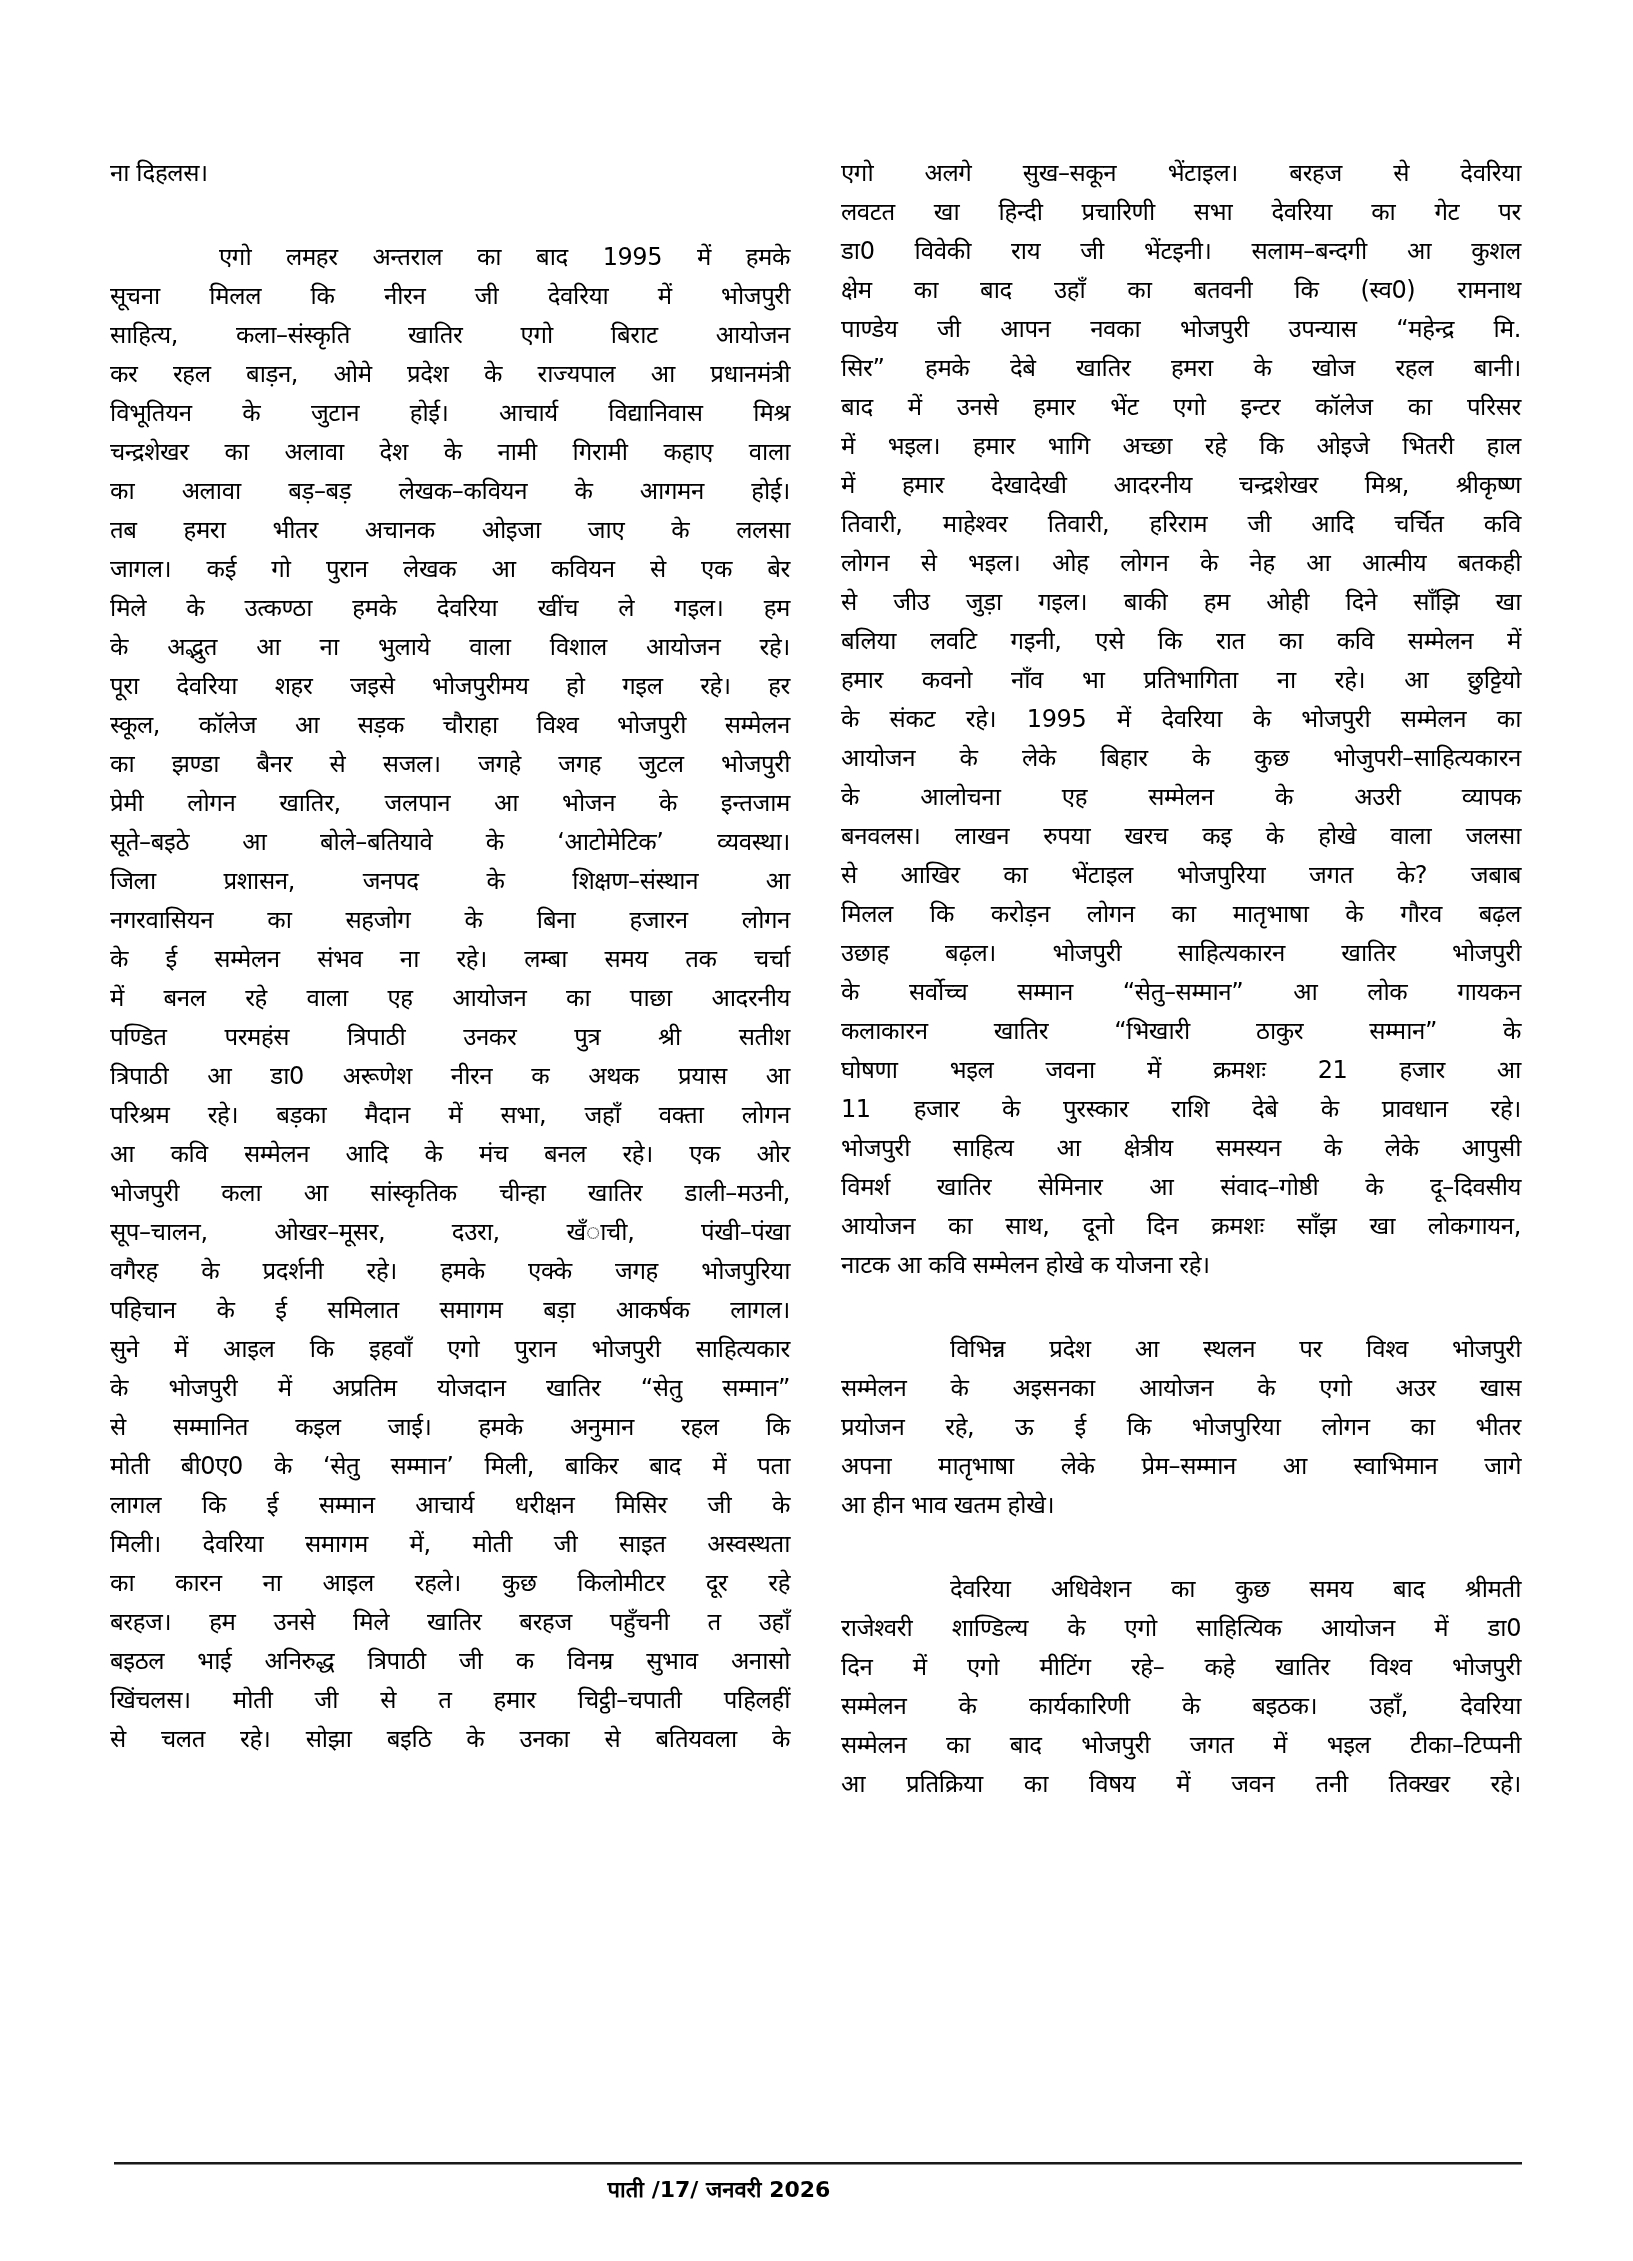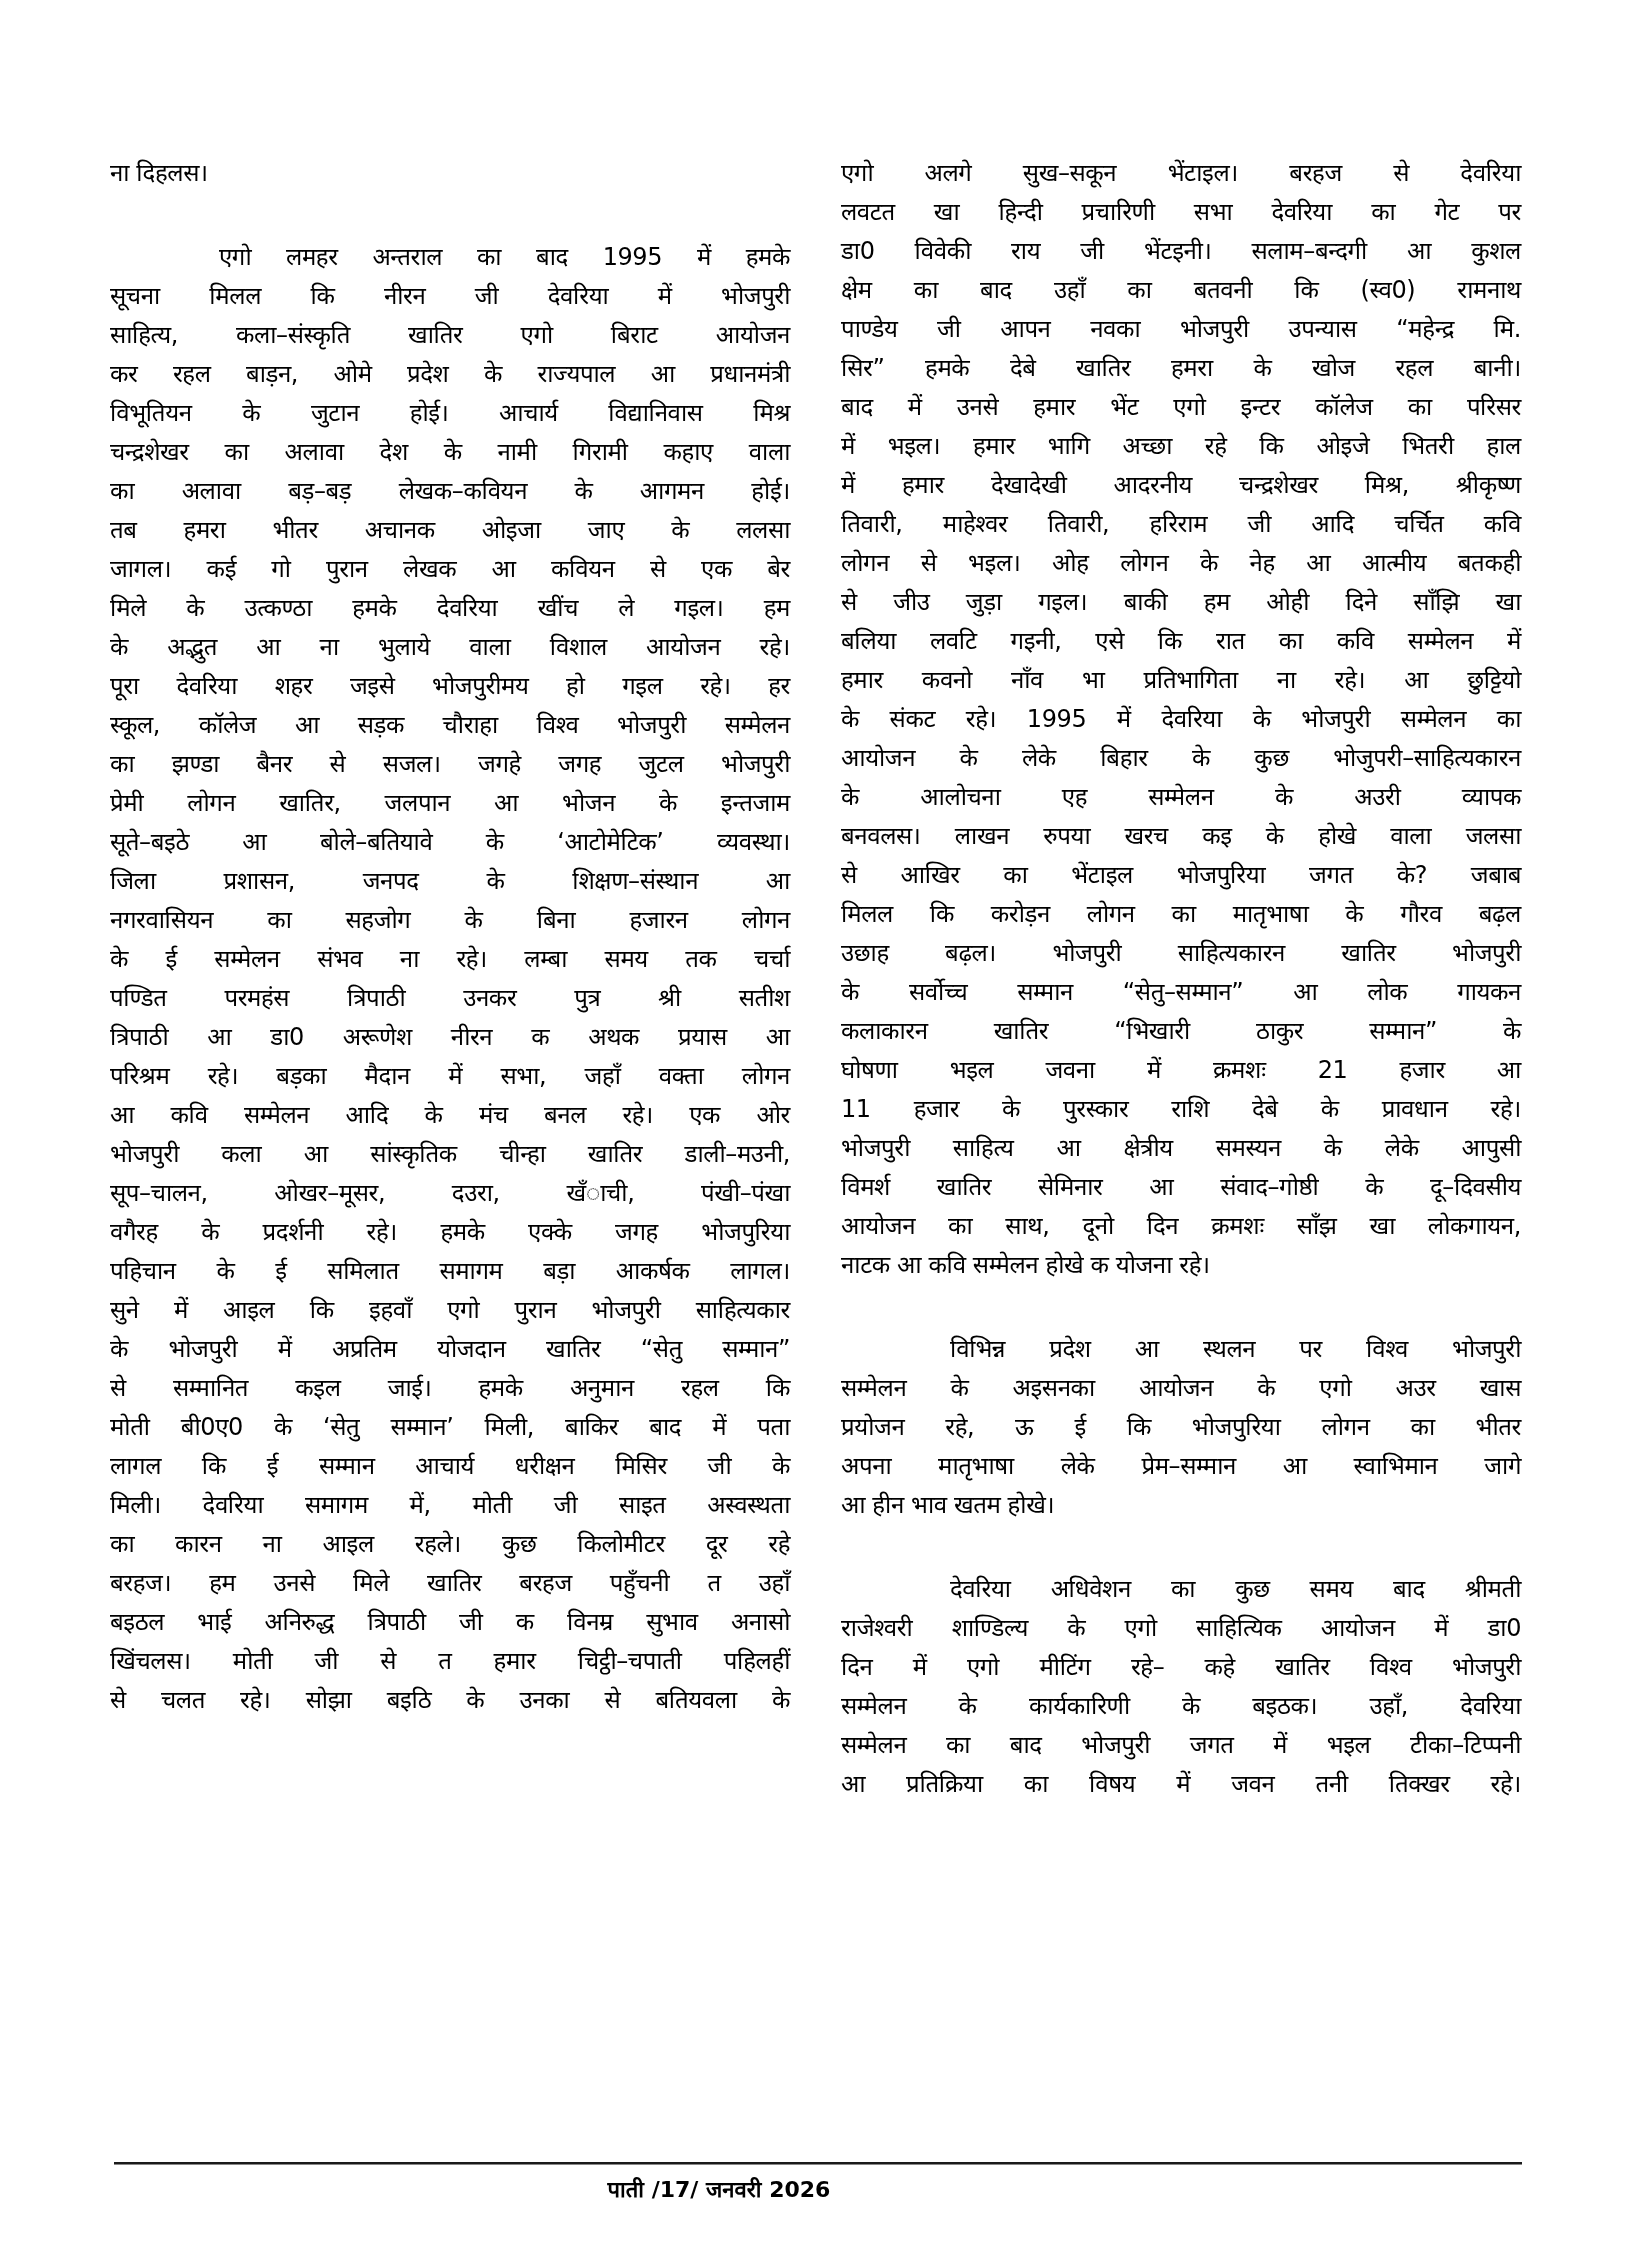--- a/index.html
+++ b/index.html
@@ -86,20 +86,21 @@
         <span class="line">मिले के उत्कण्ठा हमके देवरिया खींच ले गइल। हम</span>
         <span class="line">के अद्भुत आ ना भुलाये वाला विशाल आयोजन रहे।</span>
         <span class="line">पूरा देवरिया शहर जइसे भोजपुरीमय हो गइल रहे। हर</span>
         <span class="line">स्कूल, कॉलेज आ सड़क चौराहा विश्व भोजपुरी सम्मेलन</span>
         <span class="line">का झण्डा बैनर से सजल। जगहे जगह जुटल भोजपुरी</span>
         <span class="line">प्रेमी लोगन खातिर, जलपान आ भोजन के इन्तजाम</span>
         <span class="line">सूते–बइठे आ बोले–बतियावे के ‘आटोमेटिक’ व्यवस्था।</span>
         <span class="line">जिला प्रशासन, जनपद के शिक्षण–संस्थान आ</span>
         <span class="line">नगरवासियन का सहजोग के बिना हजारन लोगन</span>
         <span class="line">के ई सम्मेलन संभव ना रहे। लम्बा समय तक चर्चा</span>
+        <span class="line">में बनल रहे वाला एह आयोजन का पाछा आदरनीय</span>
         <span class="line">पण्डित परमहंस  त्रिपाठी उनकर पुत्र श्री सतीश</span>
         <span class="line">त्रिपाठी आ डा0 अरूणेश नीरन क अथक प्रयास आ</span>
         <span class="line">परिश्रम रहे। बड़का मैदान में सभा, जहाँ वक्ता लोगन</span>
         <span class="line">आ कवि सम्मेलन आदि के मंच बनल रहे। एक ओर</span>
         <span class="line">भोजपुरी कला आ सांस्कृतिक चीन्हा खातिर डाली–मउनी,</span>
         <span class="line">सूप–चालन, ओखर–मूसर, दउरा, खँाची, पंखी–पंखा</span>
         <span class="line">वगैरह के प्रदर्शनी रहे। हमके एक्के जगह भोजपुरिया</span>
         <span class="line">पहिचान के ई समिलात समागम बड़ा आकर्षक लागल।</span>
         <span class="line">सुने में आइल कि इहवाँ एगो पुरान भोजपुरी साहित्यकार</span>
         <span class="line">के भोजपुरी में अप्रतिम योजदान खातिर “सेतु सम्मान”</span>

